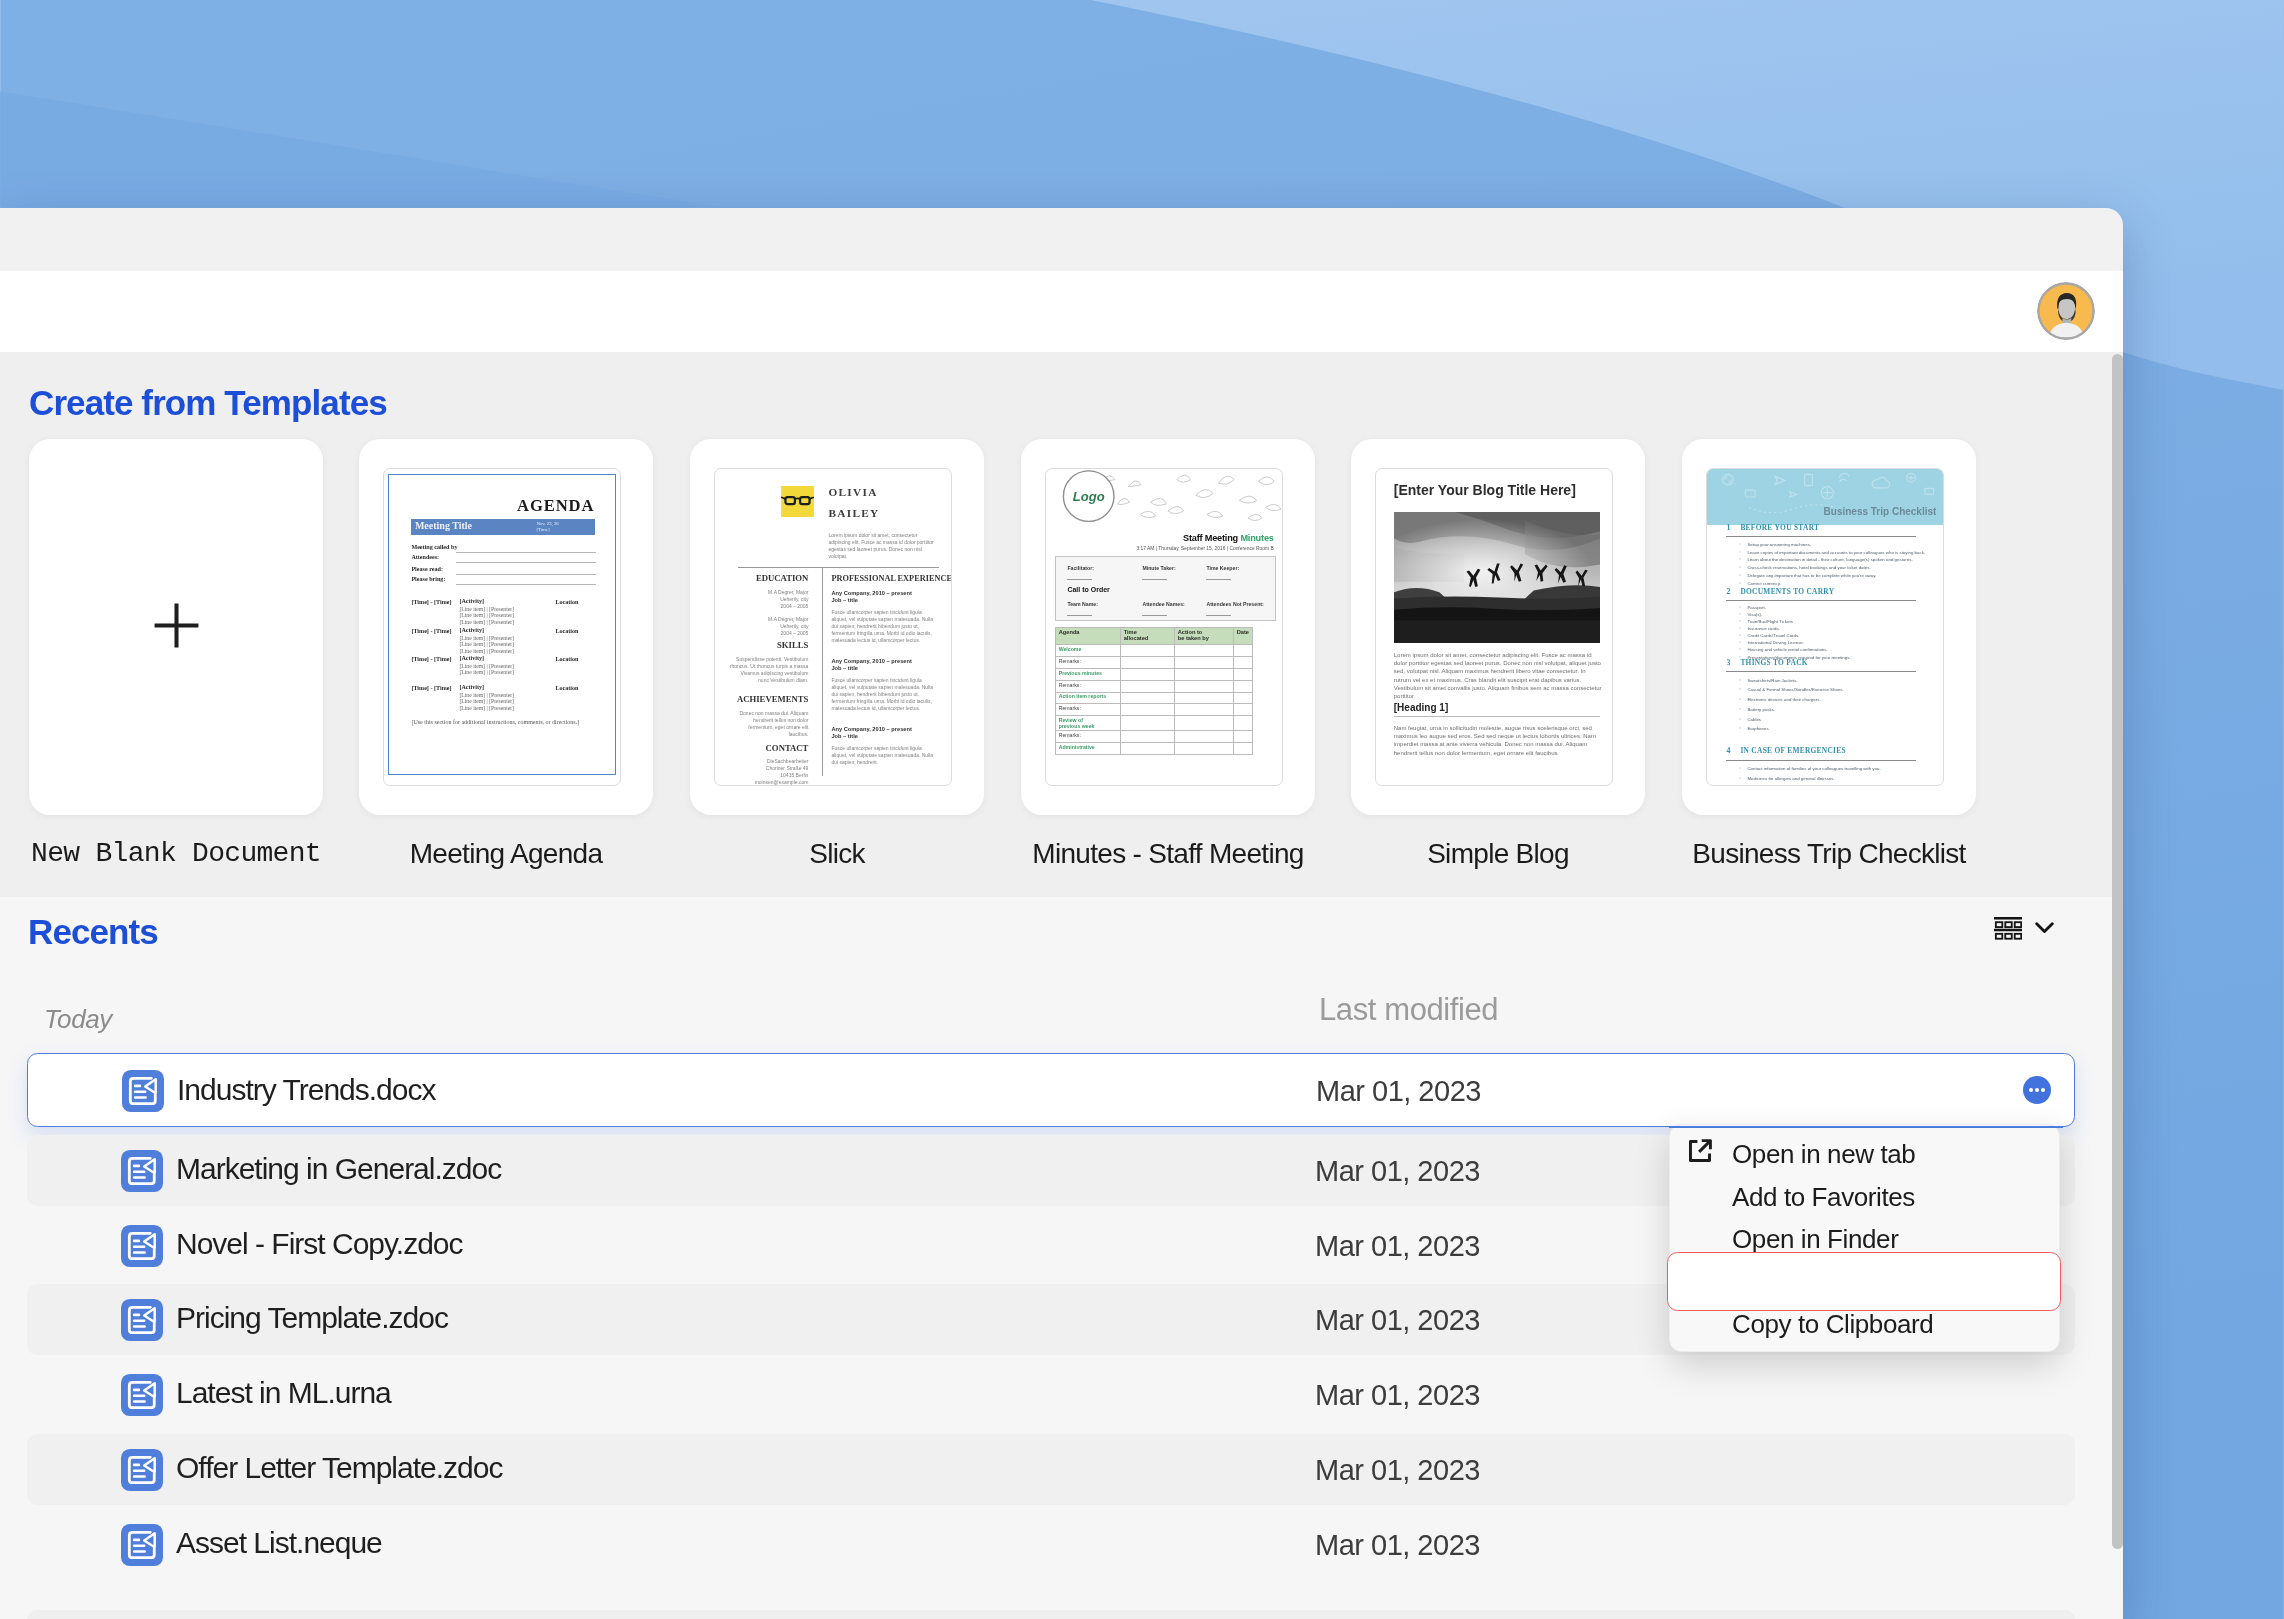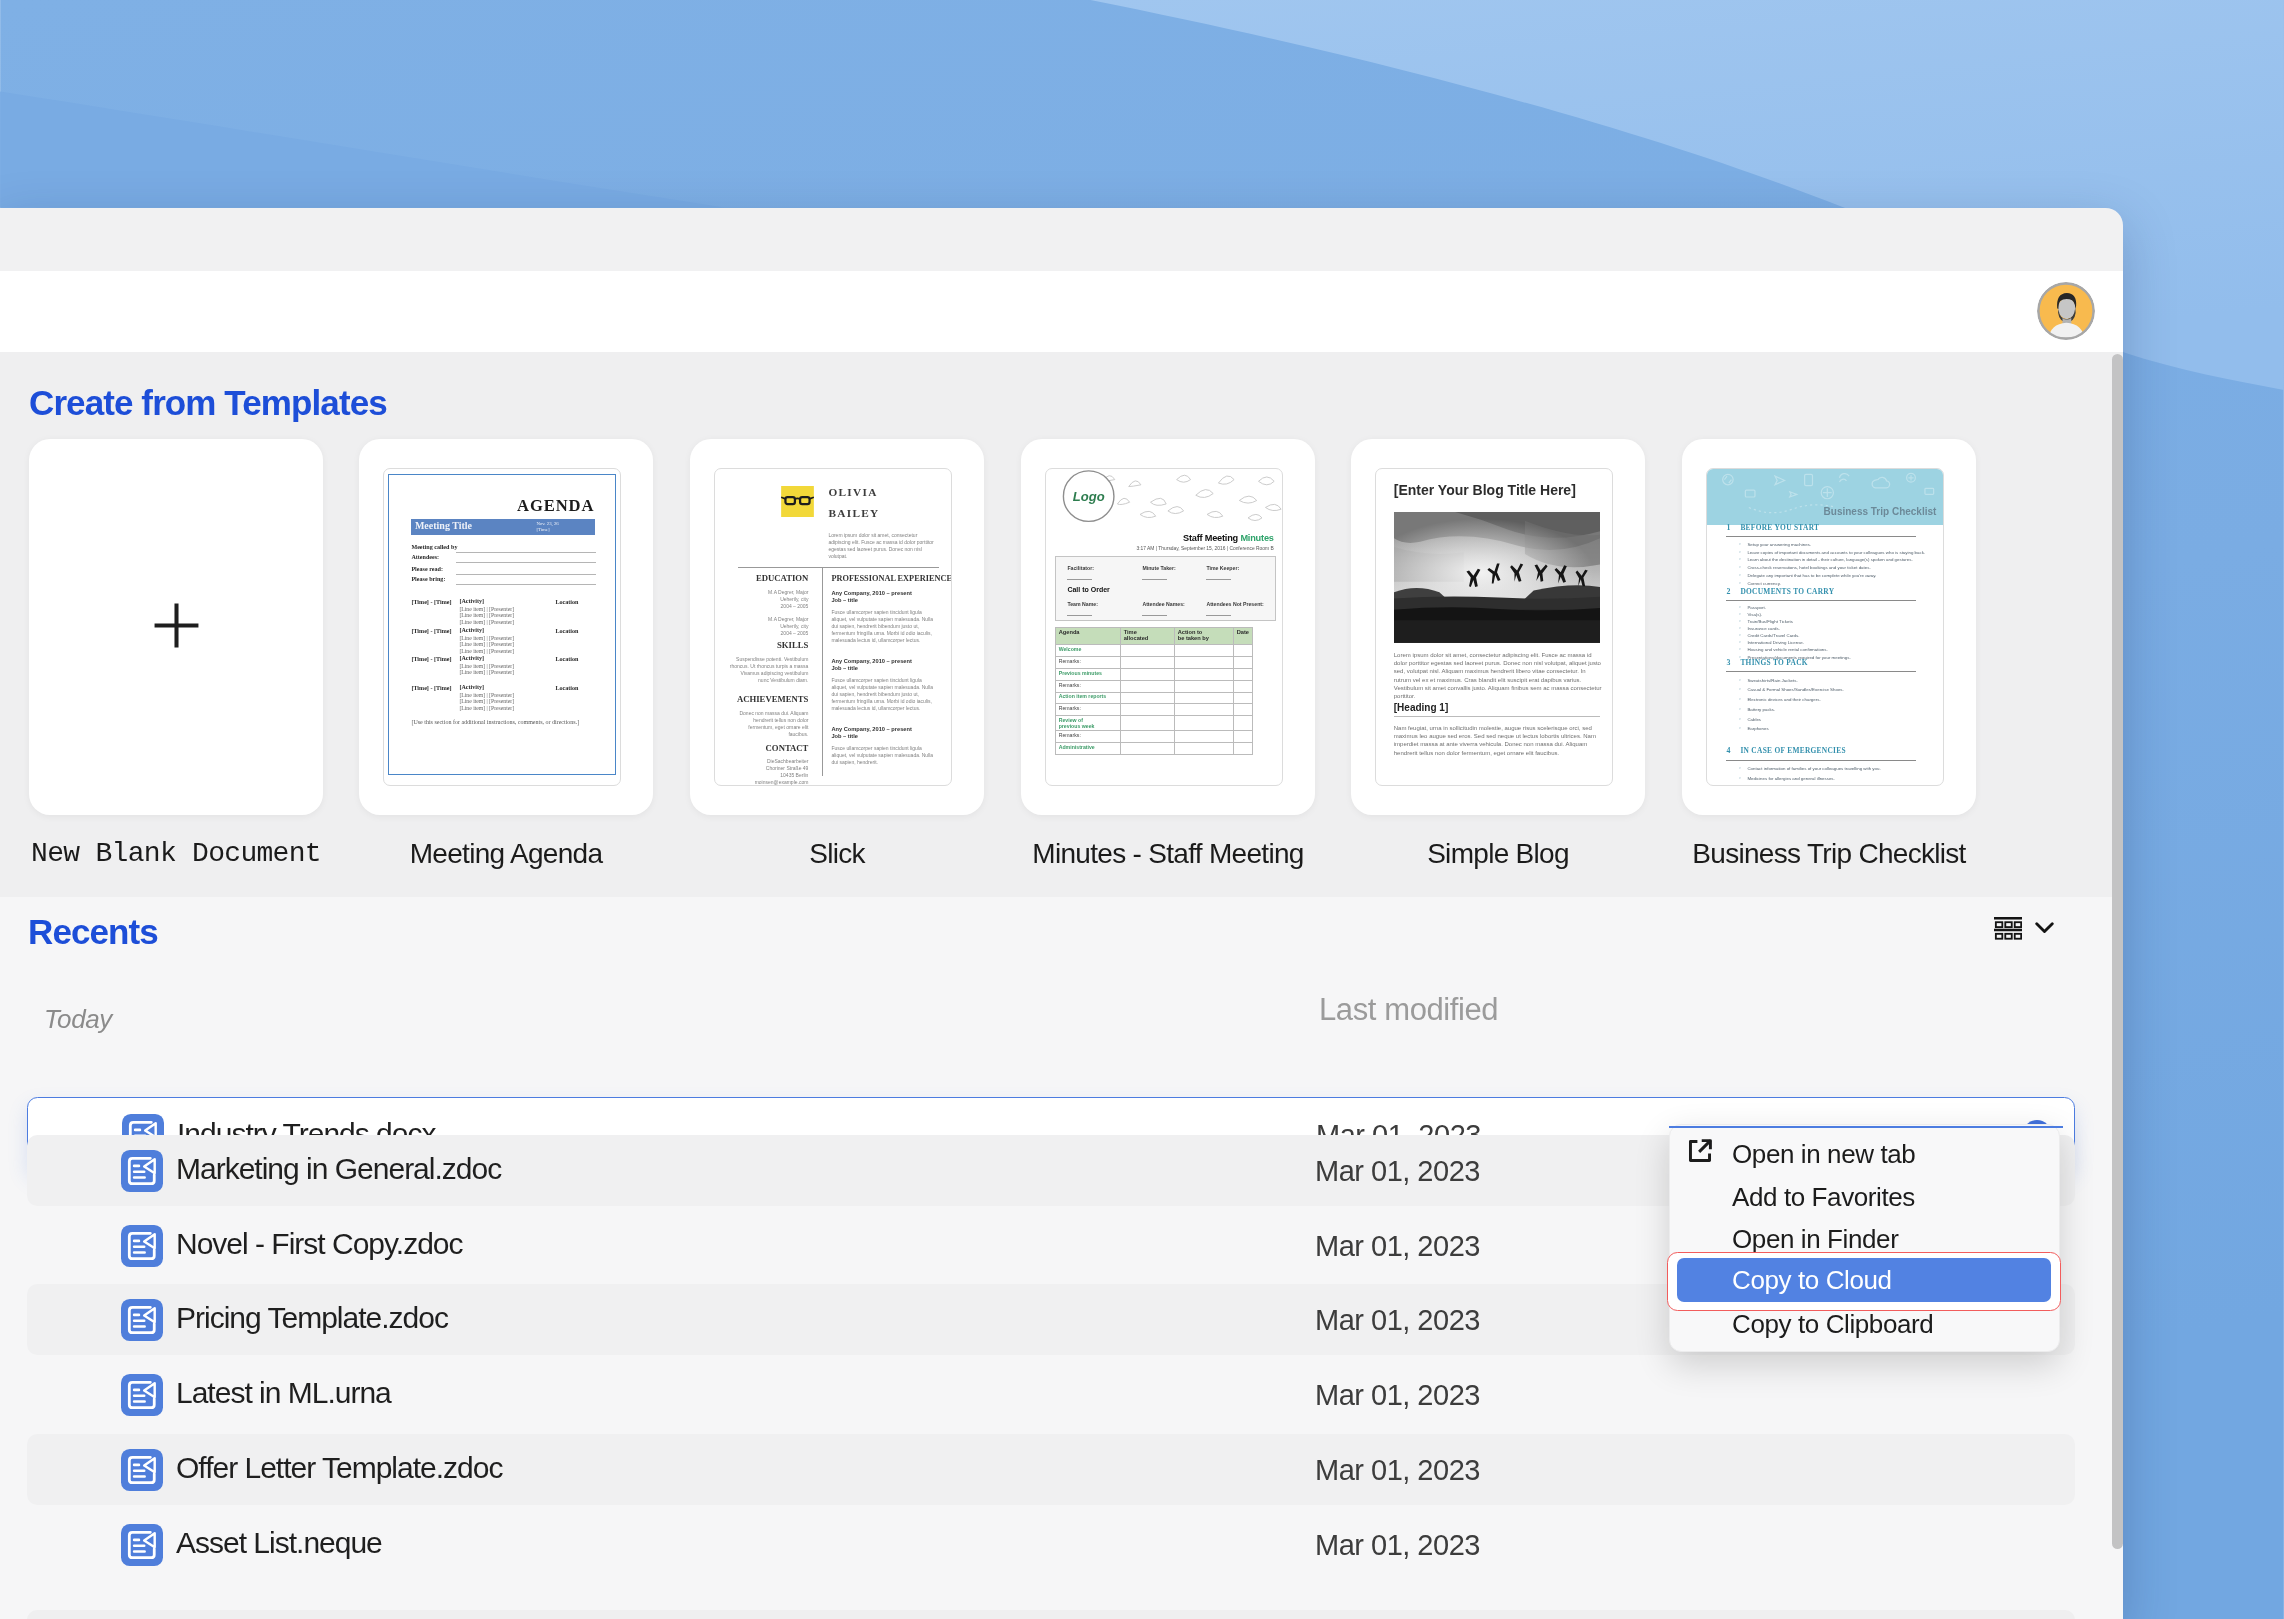--- a/index.html
+++ b/index.html
@@ -36,21 +36,21 @@
   .page { position:absolute; left:28px; top:29px; width:238px; height:318px; background:#fff; border:0.9px solid #dcdcdc; border-radius:7px; overflow:hidden; }
   .grid-ic { left:1994px; top:564px; }
   #today { left:44px; top:652px; font-size:26px; letter-spacing:-0.4px; color:#8b8b8b;font-style:italic; }
   #lastmod { left:1319px; top:640px; font-size:31px; letter-spacing:-0.4px; color:#9b9b9b; }
 
   .row { left:27px; width:2048px; height:71px; border-radius:10.5px; }
   .band { background:#f0f0f1; }
   .fic { position:absolute; left:94px; top:15px; width:42px; height:42px; }
   .fname { position:absolute; left:149px; top:17.4px; font-size:30px; letter-spacing:-1px; color:#1f1f1f; }
   .fdate { position:absolute; left:1288px; top:20px; font-size:29px; letter-spacing:-0.5px; color:#3c3c3c; }
-  #selrow { box-sizing:border-box; left:27px; top:701px; width:2048px; height:74px; background:#fff; border:1.7px solid #4c7ce0; border-radius:10.5px; box-shadow:0 8.7px 19px rgba(76,124,224,.18);margin-top:44px; }
+  #selrow { box-sizing:border-box; left:27px; top:701px; width:2048px; height:74px; background:#fff; border:1.7px solid #4c7ce0; border-radius:10.5px; box-shadow:0 8.7px 19px rgba(76,124,224,.18); }
   #selrow .fic { top:15.7px; } #selrow .fname { top:19px; } #selrow .fdate { top:21px; }
   #dots { position:absolute; left:1995px; top:22px; width:28px; height:28px; border-radius:50%; background:#4272dd; }
   #dots span { position:absolute; top:11.8px; width:4.4px; height:4.4px; border-radius:50%; background:#fff; }
 
   
   #menu { left:1669px; top:1124px; width:391px; height:228px; background:#f8f8f9; border:0.9px solid #ececed; border-radius:12.2px; box-shadow:0 12.2px 35px rgba(0,0,0,.16); }
   .mi { position:absolute; left:62px; font-size:26px; letter-spacing:-0.4px; color:#1c1c1c; }
   #redbox { position:absolute; left:-2.6px; top:127px; width:394px; height:59px; border:1.7px solid #f25c5c; border-radius:10.5px; background:#fff; }
   #bluebtn { position:absolute; left:7px; top:133px; width:374px; height:44px; background:#5282e2; border-radius:7px; color:#fff; font-size:26px; letter-spacing:-0.4px; line-height:44px; padding-left:55px; }
   #borderline { left:1669px; top:1126px; width:394px; height:1.7px; background:#4c7ce0; }
@@ -527,19 +527,18 @@
 <div id="menu" class="abs">
   <svg class="abs" style="left:17.4px;top:13px" width="26" height="26" viewBox="0 0 30 30">
     <path d="M12 4 H4 V26 H26 V18" stroke="#1c1c1c" stroke-width="3.4" fill="none" stroke-linejoin="round"></path>
     <path d="M17 3 H27 V13" stroke="#1c1c1c" stroke-width="3.4" fill="none" stroke-linejoin="round"></path>
     <path d="M27 3 L14 16" stroke="#1c1c1c" stroke-width="3.4" fill="none"></path>
   </svg>
   <div class="mi" style="top:14px">Open in new tab</div>
   <div class="mi" style="top:57px">Add to Favorites</div>
   <div class="mi" style="top:99px">Open in Finder</div>
   <div id="redbox"></div>
-  <div id="bluebtn">Copy to Cloud</div>
   <div class="mi" style="top:184px">Copy to Clipboard</div>
 </div>
 <div id="borderline" class="abs"></div>
 
 <div id="scrollbar" class="abs"></div>
 
 
 </body></html>

